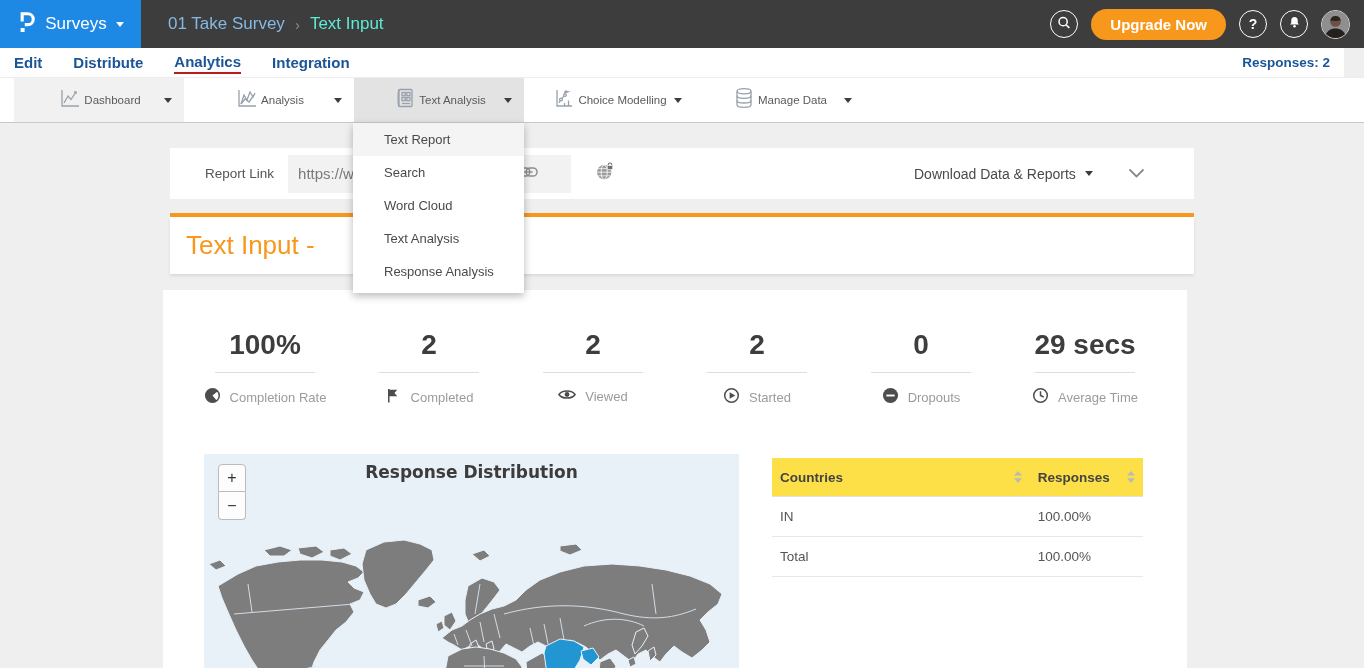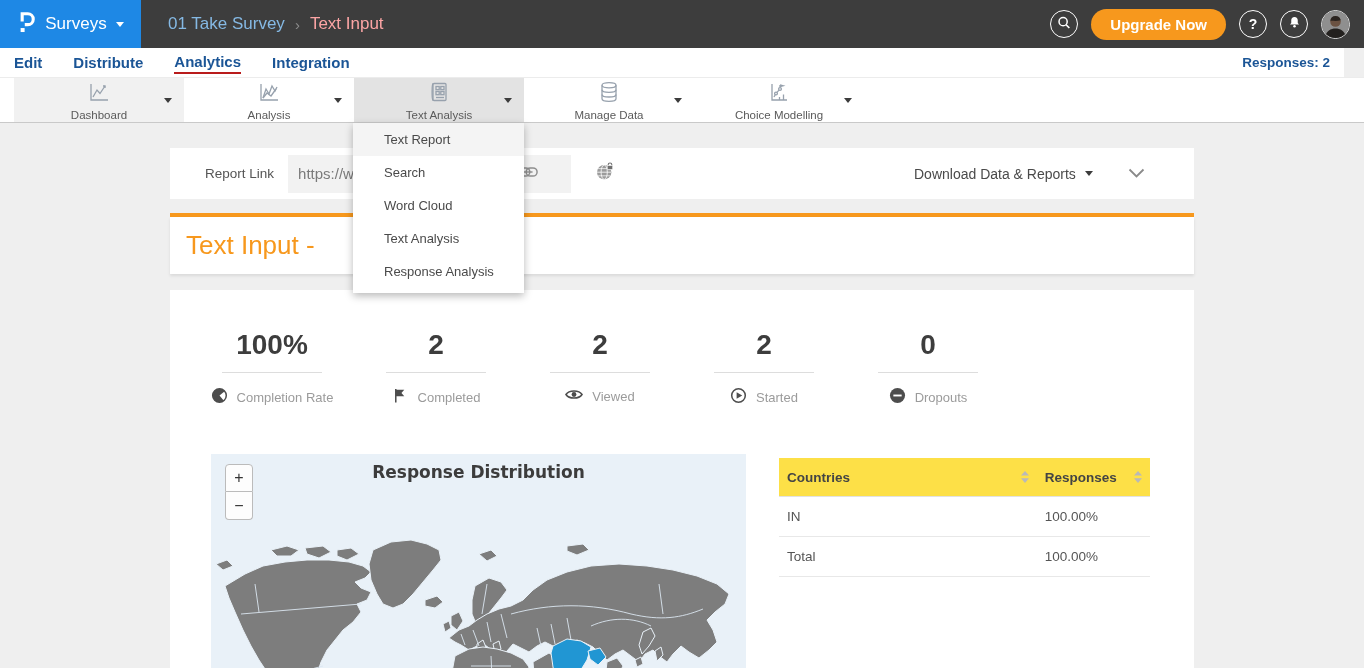--- a/index.html
+++ b/index.html
@@ -10,33 +10,33 @@
     background: #efefef;
   }
   
   .topbar { position:absolute; left:0; top:0; width:1364px; height:48px; background:#3d3d3d; display:flex; align-items:center; }
   .logo-area { width:141px; height:48px; background:#1e88e5; display:flex; align-items:center; justify-content:center; gap:9px; cursor:pointer; }
   .product-name { color:#fff; font-size:17px; }
   .caret { width:0; height:0; border-left:4px solid transparent; border-right:4px solid transparent; border-top:5px solid #fff; }
   .breadcrumb { display:flex; align-items:center; gap:10px; margin-left:27px; font-size:17px; }
   .crumb-survey { color:#85b9e4; cursor:pointer; }
   .crumb-sep { color:#8d8d8d; font-size:15px; }
-  .crumb-page { color:#fca5a5; }
+  .crumb-page { color:#5eead4; }
   .topbar-right { margin-left:auto; display:flex; align-items:center; gap:13px; padding-right:14px; }
   .circle-btn { width:28px; height:28px; border:1.5px solid #fff; border-radius:50%; display:flex; align-items:center; justify-content:center; color:#fff; font-size:14px; font-weight:bold; cursor:pointer; background:transparent; }
   .upgrade-btn { background:#f7981d; color:#fff; font-size:15px; font-weight:bold; border:none; border-radius:16px; padding:7px 19px; cursor:pointer; }
   .avatar { width:29px; height:29px; border-radius:50%; border:1.5px solid #e8e8e8; overflow:hidden; cursor:pointer; }
   
   .nav-row { position:absolute; left:0; top:48px; width:1344px; height:29px; background:#fff; display:flex; align-items:center; padding:0 14px; }
   .nav-item { font-size:15px; font-weight:bold; color:#1b5596; margin-right:31px; cursor:pointer; padding:2px 0; }
   .nav-item.active { border-bottom:2px solid #b91c1c; }
   .responses { margin-left:auto; font-size:13.5px; font-weight:bold; color:#1b5596; }
   
   .toolbar { position:absolute; left:0; top:77px; width:1364px; height:46px; background:#fff; border-bottom:1px solid #c9c9c9; border-top:1px solid #ececec; display:flex; padding-left:14px; }
-  .tab { width:170px; height:100%; position:relative; display:flex; flex-direction:column; align-items:center; justify-content:center; gap:1px; cursor:pointer; }
+  .tab { width:170px; height:100%; position:relative; display:flex; align-items:center; justify-content:center; gap:1px; cursor:pointer; }
   .tab .tab-label { font-size:11.5px; color:#5a5a5a; }
   .tab .tab-caret { position:absolute; right:12px; top:20px; border-top-color:#3c3c3c; }
   .tab.shade1 { background:#f1f1f1; }
   .tab.selected { background:#e3e3e3; }
   .ticon { stroke:#97a1ad; fill:none; stroke-width:1.3; }
   
   .menu { position:absolute; left:353px; top:123px; width:171px; background:#fff; box-shadow:0 3px 8px rgba(0,0,0,.28); z-index:60; padding-bottom:5px; }
   .menu-item { height:33px; line-height:33px; padding-left:31px; font-size:13px; color:#4a4a4a; cursor:pointer; }
   .menu-item.highlight { background:#f4f4f4; }
   
@@ -47,21 +47,21 @@
   .link-icon { margin-left:2px; cursor:pointer; }
   .globe-btn { margin-left:25px; cursor:pointer; }
   .download-wrap { position:absolute; left:744px; display:flex; align-items:center; gap:9px; cursor:pointer; }
   .download-label { font-size:14px; color:#4a4a4a; }
   .download-wrap .caret { border-top-color:#3c3c3c; }
   .collapse-chevron { position:absolute; left:958px; cursor:pointer; }
   .orange-bar { position:absolute; left:170px; top:213px; width:1024px; height:4px; background:#f7981d; }
   .title-card { position:absolute; left:170px; top:217px; width:1024px; height:57px; background:#fff; box-shadow:0 2px 3px rgba(0,0,0,.09); display:flex; align-items:center; }
   .page-title { font-size:26px; color:#f7981d; margin-left:16px; font-weight:normal; }
   
-  .stats-card { position:absolute; left:170px; top:290px; width:1024px; height:378px; background:#fff; }
+  .stats-card { position:absolute; left:163px; top:290px; width:1024px; height:378px; background:#fff; }
   .stats-row { display:flex; padding:40px 20px 0 20px; }
   .stat { width:164px; display:flex; flex-direction:column; align-items:center; }
   .stat-value { font-size:28px; font-weight:bold; color:#3d3d3d; line-height:30px; }
   .stat-divider { width:100px; border-bottom:1px solid #ddd; margin-top:12px; }
   .stat-label-row { display:flex; align-items:center; gap:9px; margin-top:14px; }
   .stat-label { font-size:13px; color:#9b9b9b; }
   .sicon { stroke:#4d4d4d; fill:none; stroke-width:1.6; }
   
   .map-panel { position:absolute; left:41px; top:164px; width:535px; height:260px; background:#e9f1f8; overflow:hidden; }
   .map-title { text-align:center; font-family:"DejaVu Sans",sans-serif; font-weight:bold; font-size:17px; color:#3c3c3c; margin-top:8px; }
@@ -172,44 +172,44 @@
         <rect x="13.8" y="11.5" width="3.2" height="3.2"></rect>
         <line x1="9" y1="17.5" x2="17" y2="17.5"></line>
       </svg>
     </span>
     <span class="tab-label">Text Analysis</span>
     <span class="caret tab-caret"></span>
   </div>
   <div class="tab">
     <span>
       <svg width="26" height="24" viewBox="0 0 24 24" class="ticon">
-        <ellipse cx="12" cy="5.2" rx="7" ry="2.6"></ellipse>
-        <path d="M5,5.2 v4.6 a7,2.6 0 0 0 14,0 v-4.6"></path>
-        <path d="M5,9.8 v4.6 a7,2.6 0 0 0 14,0 v-4.6"></path>
-        <path d="M5,14.4 v4.4 a7,2.6 0 0 0 14,0 v-4.4"></path>
-      </svg>
-    </span>
-    <span class="tab-label">Manage Data</span>
-    <span class="caret tab-caret"></span>
-  </div>
-  <div class="tab">
-    <span>
-      <svg width="26" height="24" viewBox="0 0 24 24" class="ticon">
         <path d="M5,4 L5,20 L20,20"></path>
         <line x1="16.5" y1="20" x2="16.5" y2="14.5"></line>
         <line x1="12.5" y1="20" x2="12.5" y2="17"></line>
         <circle cx="9" cy="13.5" r="1.4"></circle>
         <circle cx="13" cy="9" r="1.4"></circle>
         <polyline points="7,17 8.2,14.7"></polyline>
         <polyline points="10,12.4 12,10.1"></polyline>
         <line x1="13" y1="7.6" x2="13" y2="5"></line>
         <polyline points="13,5 16,5.8 13,6.6"></polyline>
       </svg>
     </span>
     <span class="tab-label">Choice Modelling</span>
+    <span class="caret tab-caret"></span>
+  </div>
+  <div class="tab">
+    <span>
+      <svg width="26" height="24" viewBox="0 0 24 24" class="ticon">
+        <ellipse cx="12" cy="5.2" rx="7" ry="2.6"></ellipse>
+        <path d="M5,5.2 v4.6 a7,2.6 0 0 0 14,0 v-4.6"></path>
+        <path d="M5,9.8 v4.6 a7,2.6 0 0 0 14,0 v-4.6"></path>
+        <path d="M5,14.4 v4.4 a7,2.6 0 0 0 14,0 v-4.4"></path>
+      </svg>
+    </span>
+    <span class="tab-label">Manage Data</span>
     <span class="caret tab-caret"></span>
   </div>
 </div>
 
 <div class="report-card">
   <span class="report-label">Report Link</span>
   <div class="url-wrap">
     <input class="url-input" type="text" readonly="" value="https://ww" style="">
     <span class="link-icon">
       <svg width="20" height="14" viewBox="0 0 22 14">
@@ -312,20 +312,33 @@
         <span>
           <svg width="17" height="17" viewBox="0 0 18 18">
             <circle cx="9" cy="9" r="8" fill="#4d4d4d"></circle>
             <rect x="4.6" y="8" width="8.8" height="2" fill="#fff"></rect>
           </svg>
         </span>
         <span class="stat-label">Dropouts</span>
       </span>
     </div>
 
+    <div class="stat">
+      <span class="stat-value">29 secs</span>
+      <span class="stat-divider"></span>
+      <span class="stat-label-row">
+        <span>
+          <svg width="17" height="17" viewBox="0 0 18 18" class="sicon">
+            <circle cx="9" cy="9" r="7.2"></circle>
+            <polyline points="9,4.6 9,9 12.4,10.6"></polyline>
+          </svg>
+        </span>
+        <span class="stat-label">Average Time</span>
+      </span>
+    </div>
   </div>
 
   <div class="map-panel">
     <div class="map-title">Response Distribution</div>
     <div class="zoom-ctrl">
       <button class="zoom-btn">+</button>
       <button class="zoom-btn">−</button>
     </div>
     <svg class="map-svg" width="535" height="230" viewBox="0 76 535 230">
       <g fill="#7d7d7d" stroke="#e9f1f8" stroke-width="1">

